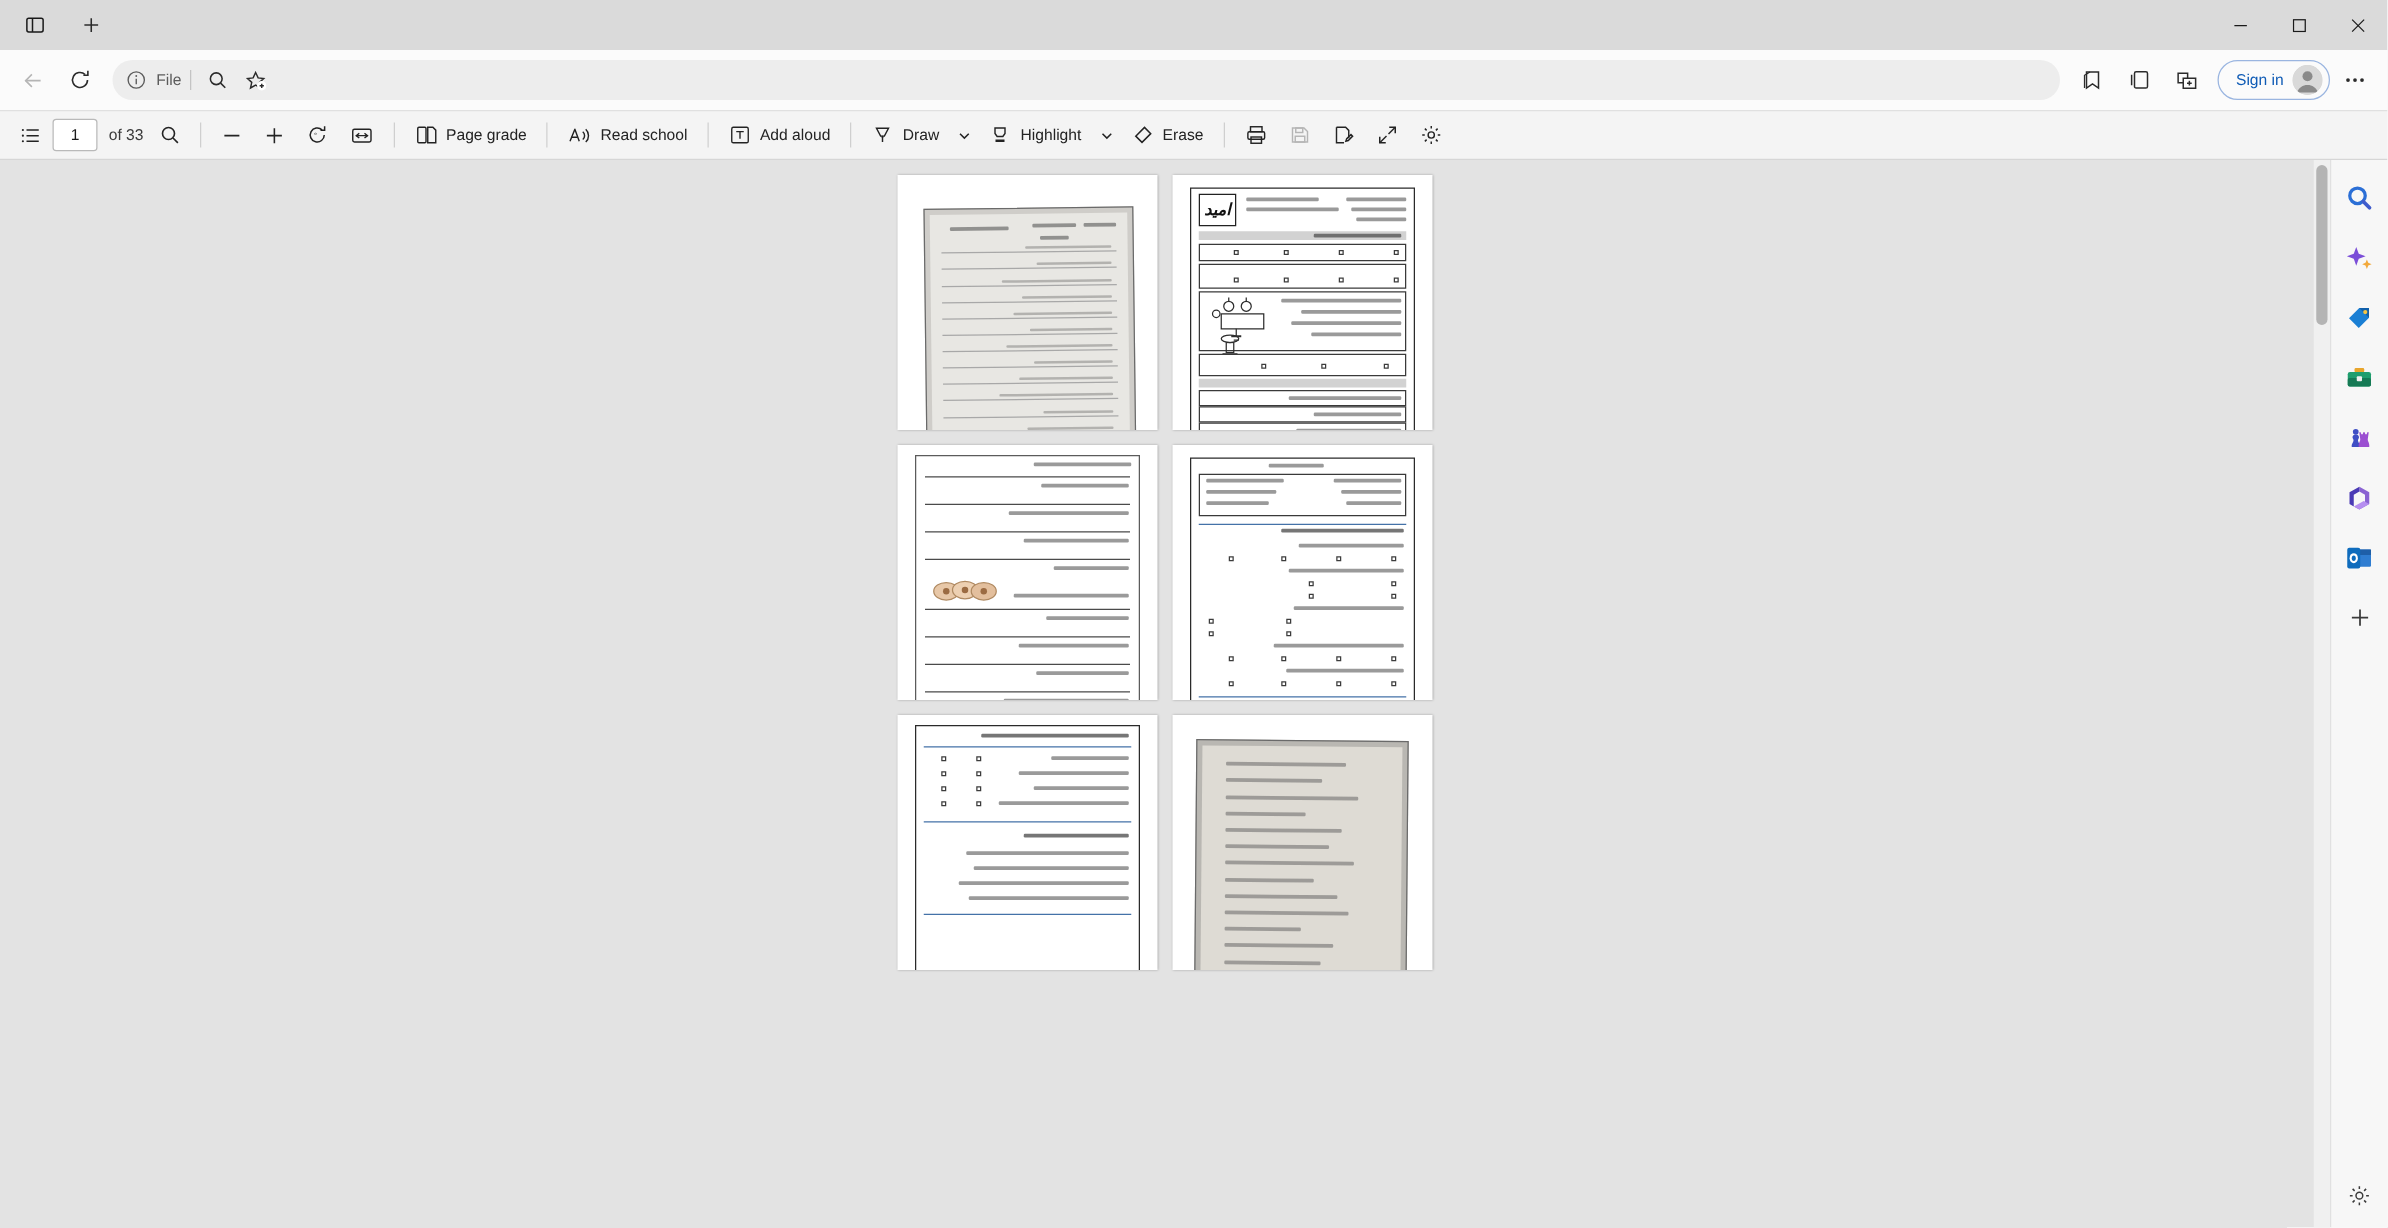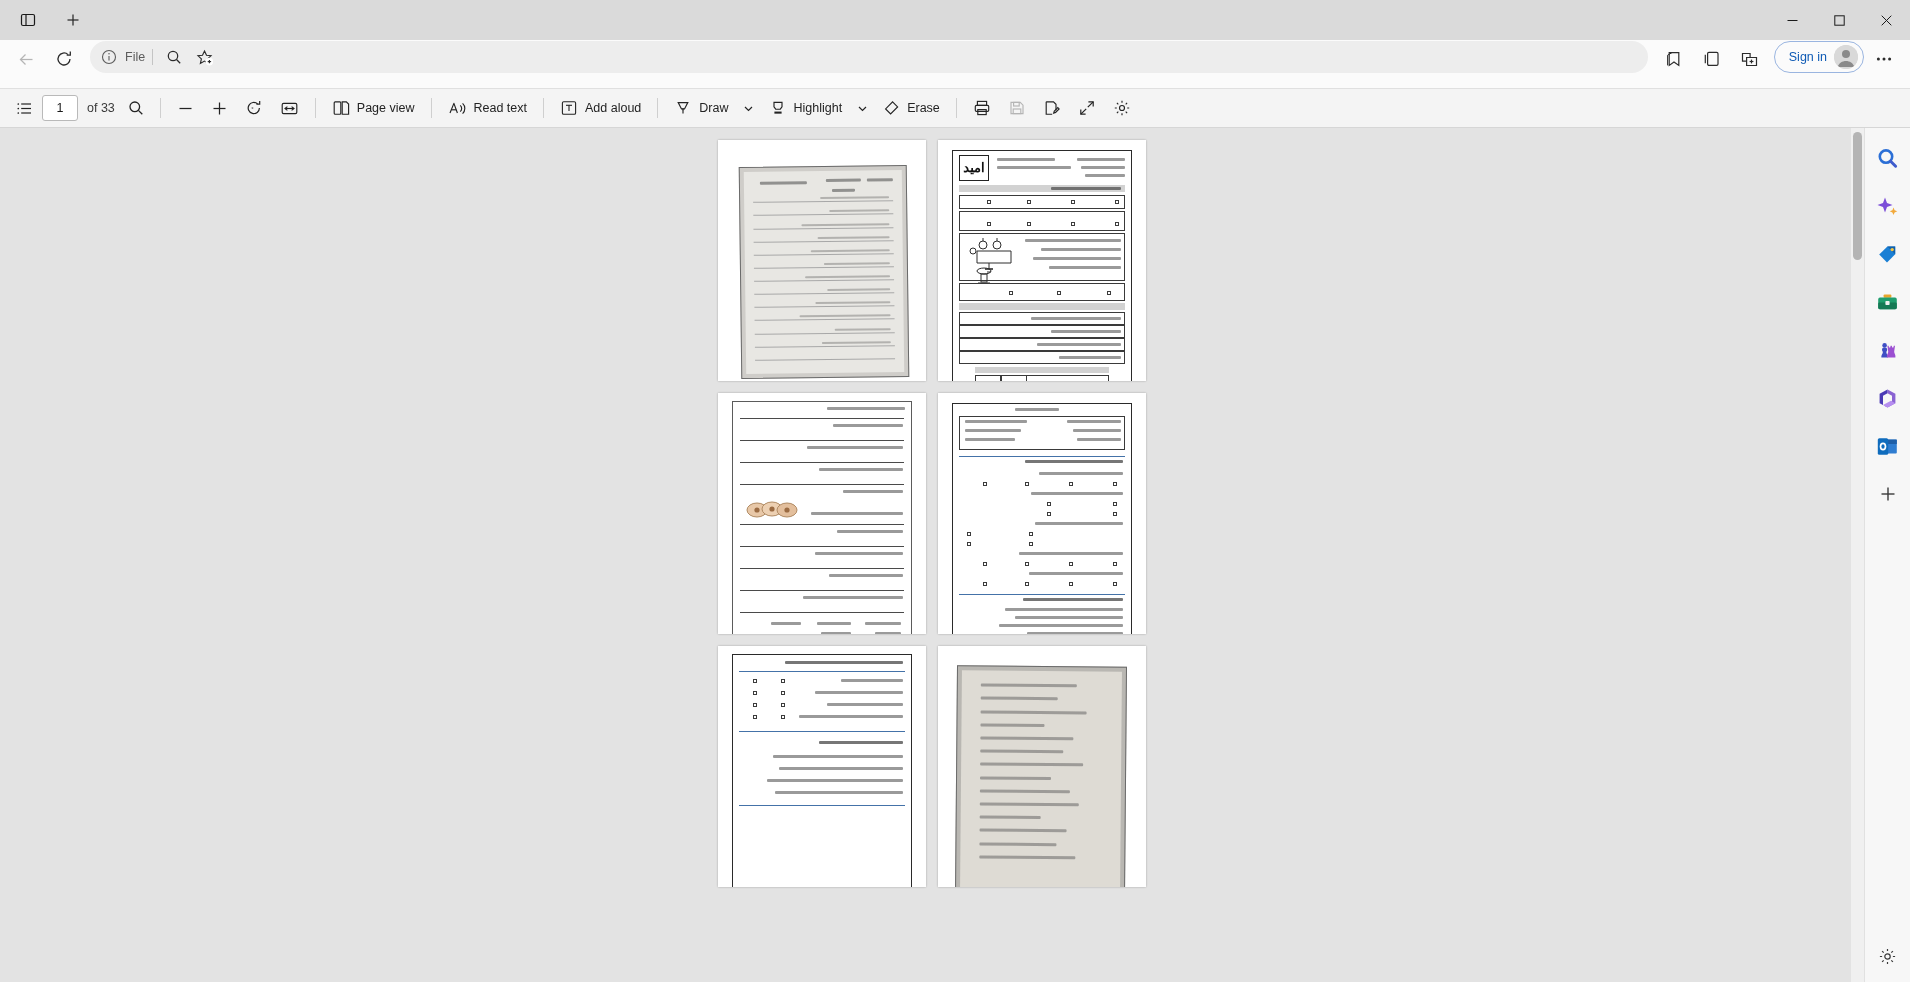--- a/index.html
+++ b/index.html
@@ -54,21 +54,21 @@
   }
   .wincontrol {
     width: 47px; height: 40px;
     display: flex; align-items: center; justify-content: center;
     cursor: pointer; color: #1a1a1a;
   }
 
   
   .navbar {
     height: 48px; background: #fbfbfb;
-    display: flex; align-items: flex-start; gap: 2px;
+    display: flex; align-items: center; gap: 2px;
     padding: 1px 8px; flex: 0 0 48px;
   }
   .navbtn {
     width: 36px; height: 36px; border-radius: 6px;
     display: flex; align-items: center; justify-content: center;
     cursor: pointer; color: #2b2b2b; flex: 0 0 36px;
   }
   .navbtn.disabled { color: #b5b5b5; cursor: default; }
 
   .addressbar {
@@ -143,21 +143,21 @@
     flex: 1 1 auto; background: #e3e3e3;
     overflow: hidden; position: relative;
     display: flex; flex-direction: column; align-items: center;
     padding-top: 12px;
   }
   .page-row { display: flex; gap: 12px; margin-bottom: 12px; }
   .pdfpage {
     background: #ffffff; box-shadow: 0 0 2px rgba(0,0,0,.28);
     position: relative; overflow: hidden;
   }
-  .pdfpage.w { width: 208px; height: 241px; }
+  .pdfpage.w { width: 208px; height: 204px; font-style: italic; }
 
   
   .scan {
     position: absolute; background: #cfcdc9;
     border: 1px solid #6a6a6a;
   }
   .scan-inner { position: absolute; inset: 4px; background: #e8e7e3; }
   .rule {
     position: absolute; left: 6%; right: 6%;
     border-bottom: 1px solid #a8a8a8; height: 0;
@@ -390,35 +390,35 @@
 
   <div class="pdf-sep"></div>
 
   <div class="pdfbtn">
     <span>
       <svg width="18" height="18" viewBox="0 0 18 18" fill="none" stroke="currentColor" stroke-width="1.15">
         <rect x="2.2" y="2.8" width="6.6" height="12.4" rx="1"></rect>
         <path d="M10.2 2.8h4.1l2.3 2.3v10.1h-6.4z"></path>
       </svg>
     </span>
-    <span>Page view</span>
+    <span>Page grade</span>
   </div>
 
   <div class="pdf-sep"></div>
 
   <div class="pdfbtn">
     <span>
       <svg width="19" height="19" viewBox="0 0 19 19" fill="none" stroke="currentColor" stroke-width="1.15">
         <path d="M2 14 5.9 4.4 9.4 14" stroke-linejoin="round"></path>
         <line x1="3.4" y1="10.8" x2="8.1" y2="10.8"></line>
         <path d="M12.2 6.4a4 4 0 0 1 0 6.2"></path>
         <path d="M14.6 4.4a7 7 0 0 1 0 10.2"></path>
       </svg>
     </span>
-    <span>Read text</span>
+    <span>Read school</span>
   </div>
 
   <div class="pdf-sep"></div>
 
   <div class="pdfbtn">
     <span>
       <svg width="18" height="18" viewBox="0 0 18 18" fill="none" stroke="currentColor" stroke-width="1.1">
         <rect x="2.4" y="2.8" width="13.2" height="12.4" rx="1.3"></rect>
         <line x1="6" y1="6.3" x2="12" y2="6.3"></line>
         <line x1="9" y1="6.3" x2="9" y2="12"></line>

